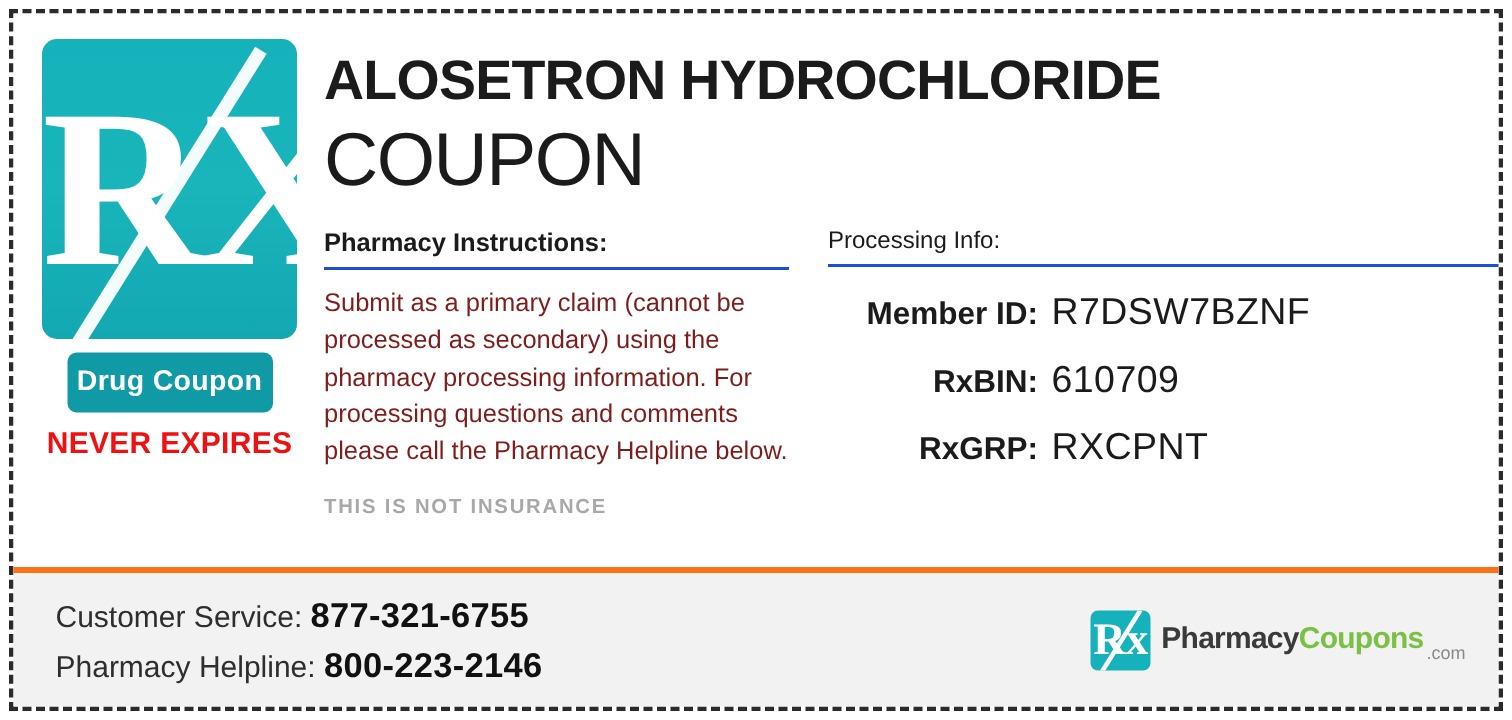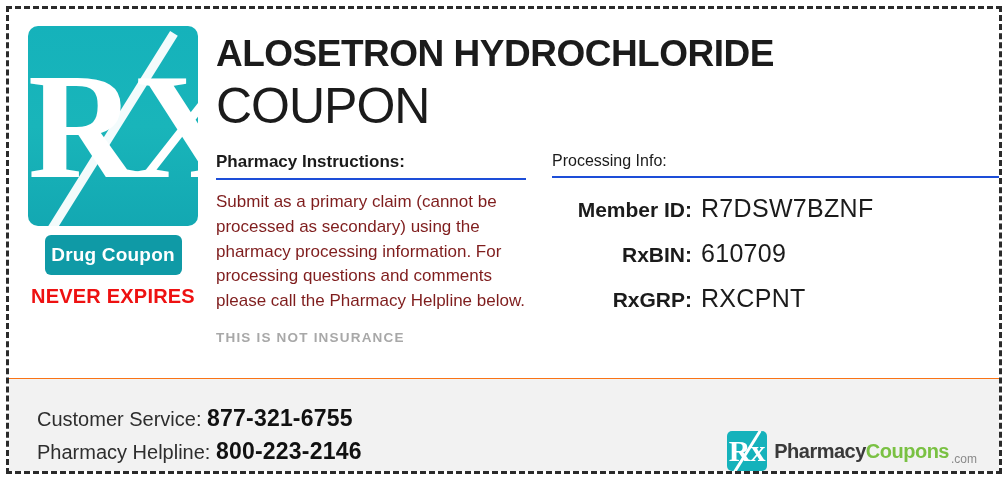--- a/index.html
+++ b/index.html
@@ -199,24 +199,24 @@
     color: #1b1b1b;
     margin-left: 9px;
     letter-spacing: 0.3px;
     text-align: right;
   }
 
   
   .footer {
     flex: 1 1 auto;
     background: #f2f2f2;
-    border-top: 1px solid #f97316;
+    border-top: 4px solid #f97316;
     display: flex;
     flex-direction: row;
-    align-items: flex-end;
+    align-items: center;
     padding: 0 22px 0 28px;
     box-sizing: border-box;
   }
   .phones {
     flex: 1 1 auto;
   }
   .phone-line {
     font-size: 20px;
     color: #2e2e2e;
     margin: 6px 0;

